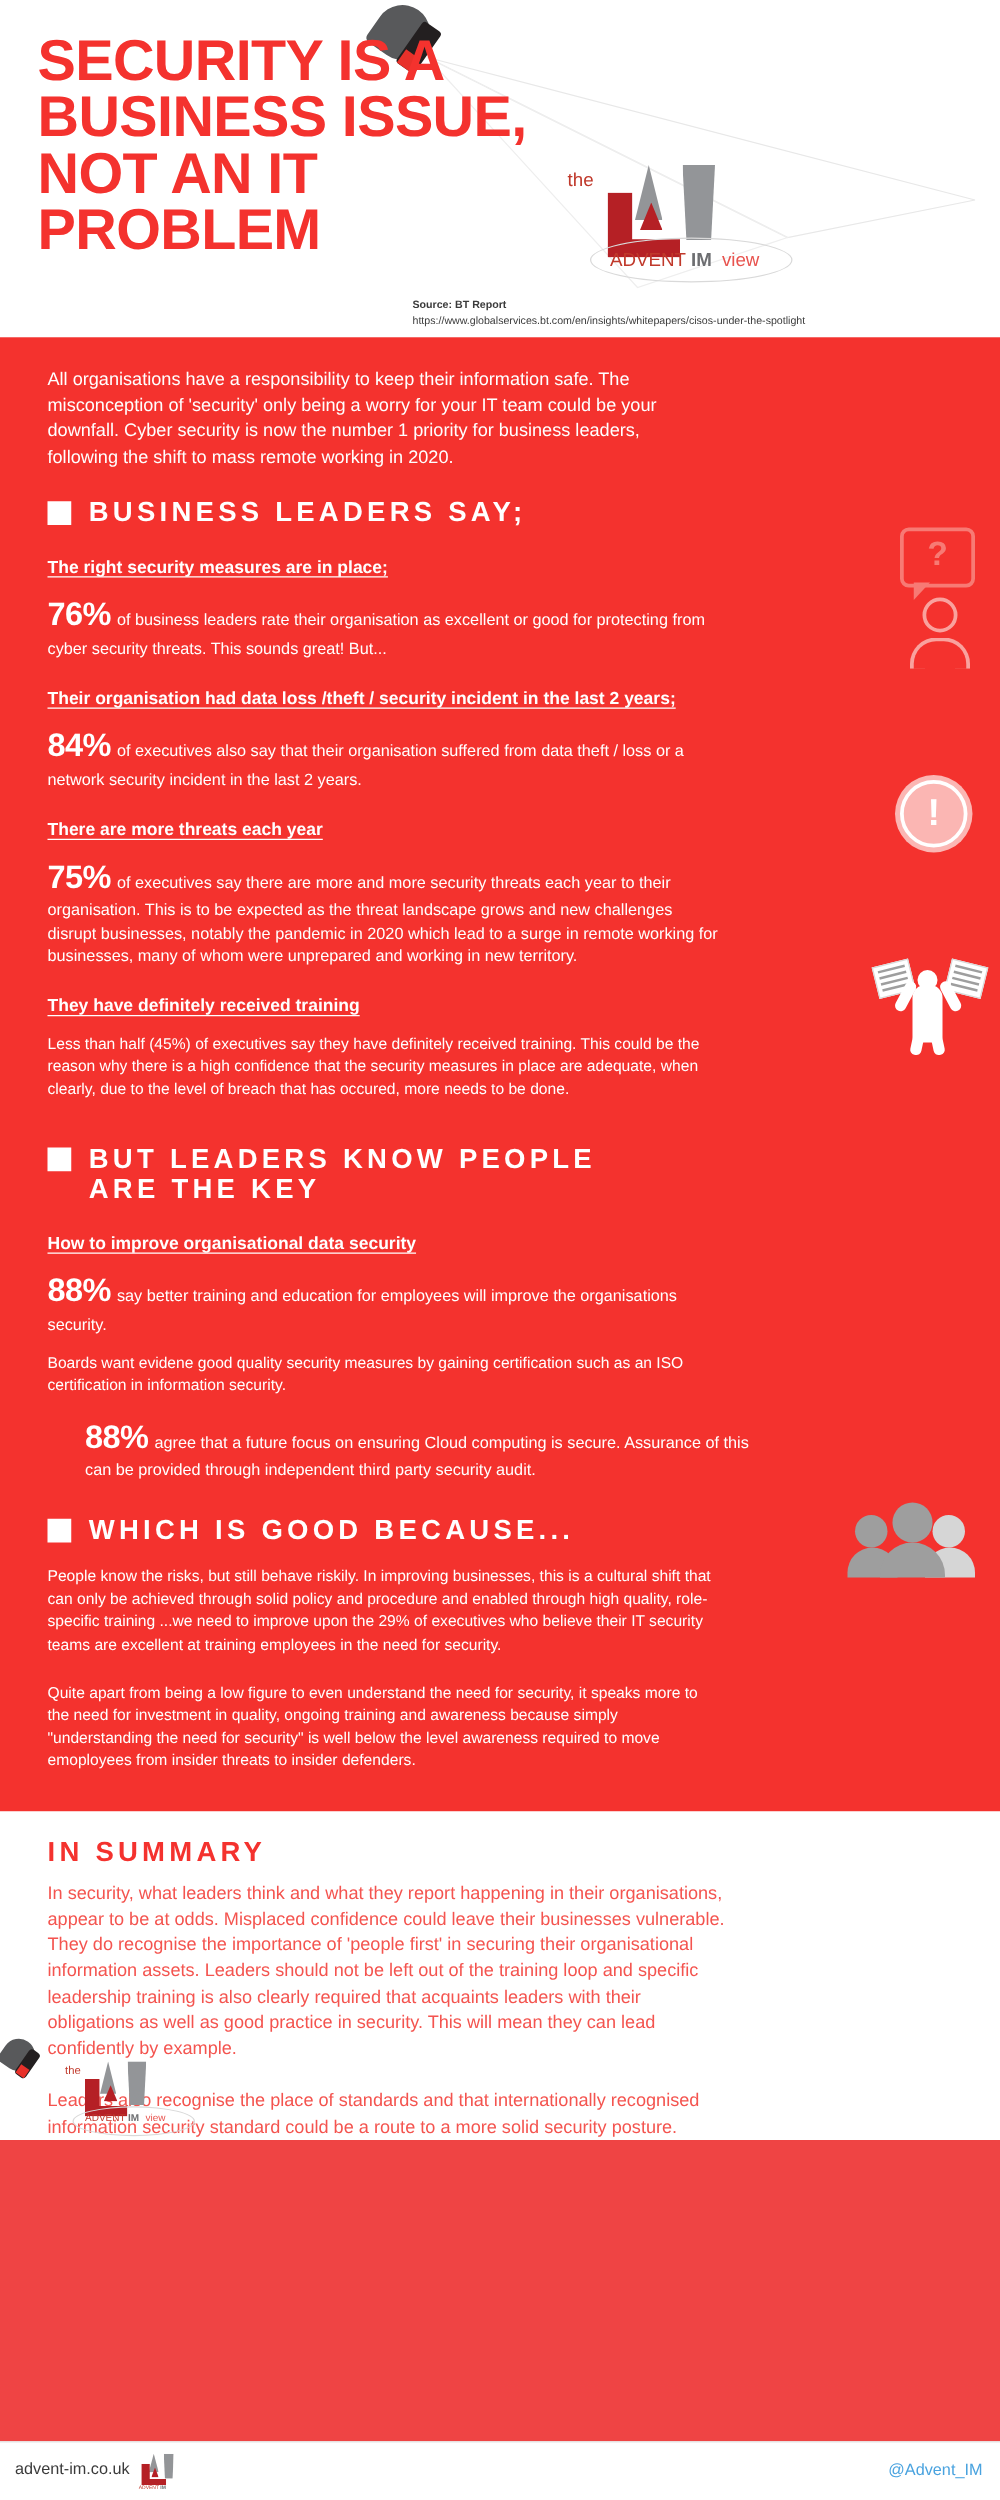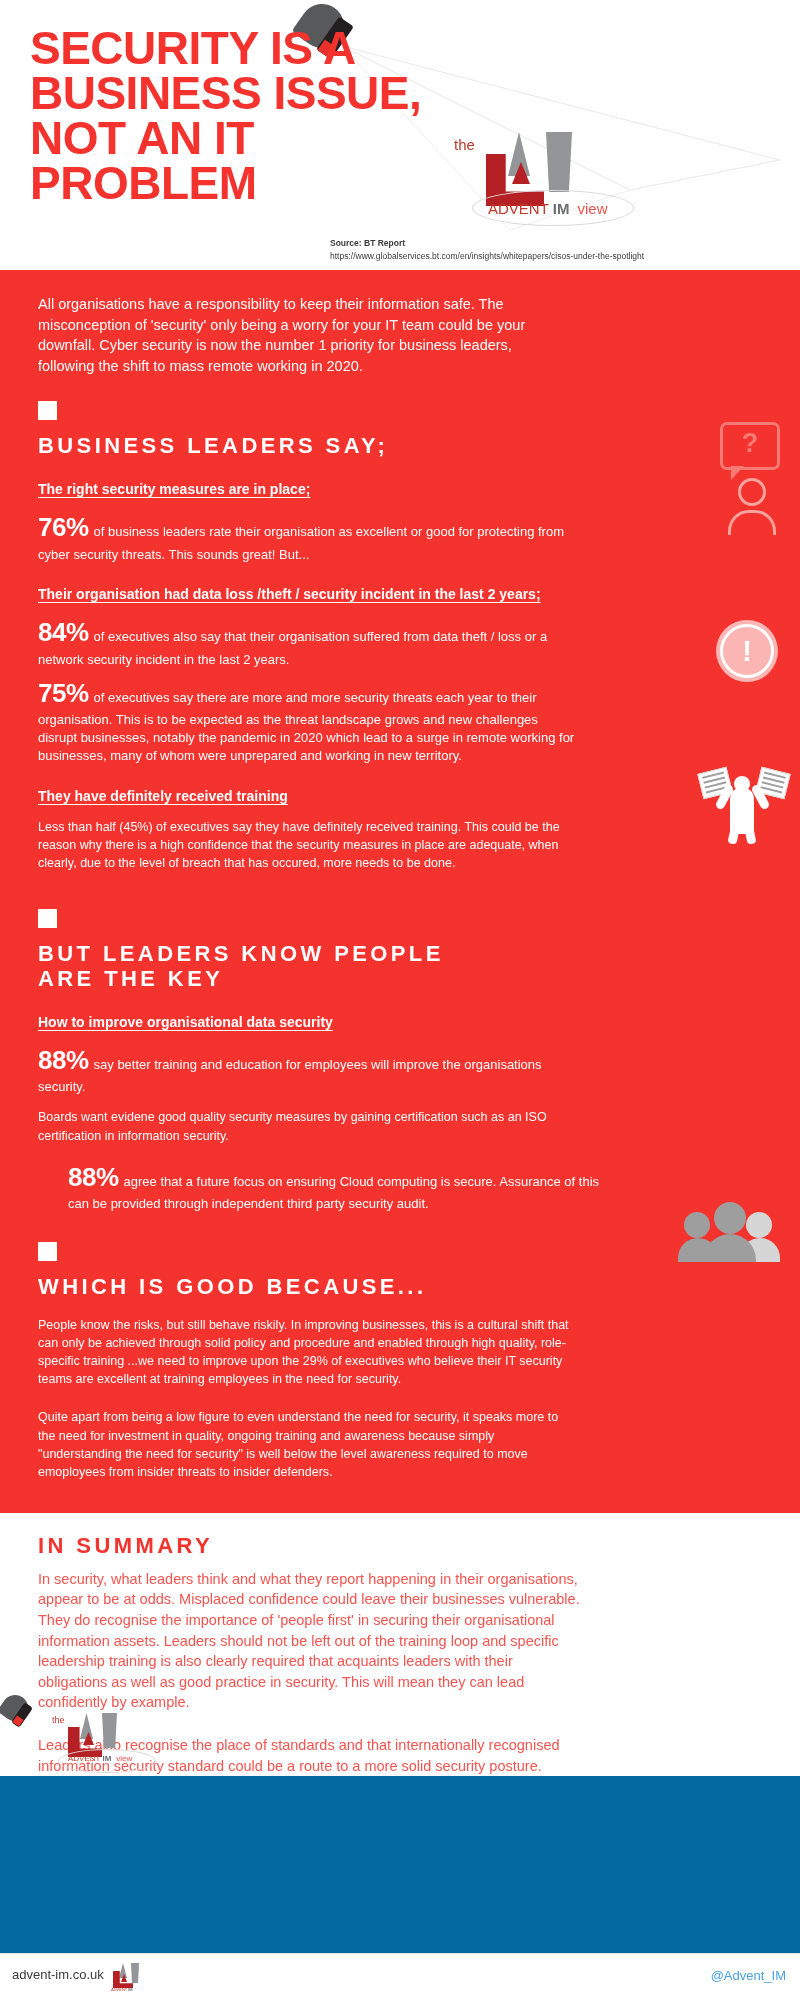--- a/index.html
+++ b/index.html
@@ -11,21 +11,21 @@
     width: 800px;
     height: 2000px;
     position: relative;
     font-family: "Liberation Sans", sans-serif;
     overflow: hidden;
   }
   .page {
     width: 800px;
     height: 2000px;
     position: relative;
-    background: #0369a1;
+    background: #ef4444;
   }
 
   
   .header {
     position: relative;
     height: 270px;
     background: #ffffff;
     overflow: hidden;
   }
   .headline {
@@ -150,21 +150,20 @@
     font-size: 14.5px;
     line-height: 1.42;
     width: 530px;
     margin: 6px 0 22px 0;
   }
   .section-head {
     display: flex;
     align-items: flex-start;
     gap: 14px;
     margin: 8px 0 16px 0;
-    flex-direction: column;
   }
   .sq {
     width: 19px;
     height: 19px;
     background: #ffffff;
     flex: 0 0 auto;
     margin-top: 3px;
   }
   .section-title {
     color: #ffffff;
@@ -475,20 +474,21 @@
       <p class="stat-p">
         <span class="stat-num">84%</span><span>of executives also say that their organisation suffered from data theft / loss or a network security incident in the last 2 years.</span>
       </p>
 
       <div class="icon-box" style="right:22px; top:350px;">
         <div class="alert-circle">
             <div class="alert-inner">!</div>
           </div>
       </div>
 
+      <div class="sub-head">There are more threats each year</div>
       <p class="stat-p">
         <span class="stat-num">75%</span><span>of executives say there are more and more security threats each year to their organisation. This is to be expected as the threat landscape grows and new challenges disrupt businesses, notably the pandemic in 2020 which lead to a surge in remote working for businesses, many of whom were unprepared and working in new territory.</span>
       </p>
 
       <div class="icon-box" style="right:14px; top:498px;">
         <div class="celebrate">
           <div class="paper l">
               <i></i>
               <i></i>
               <i></i>

